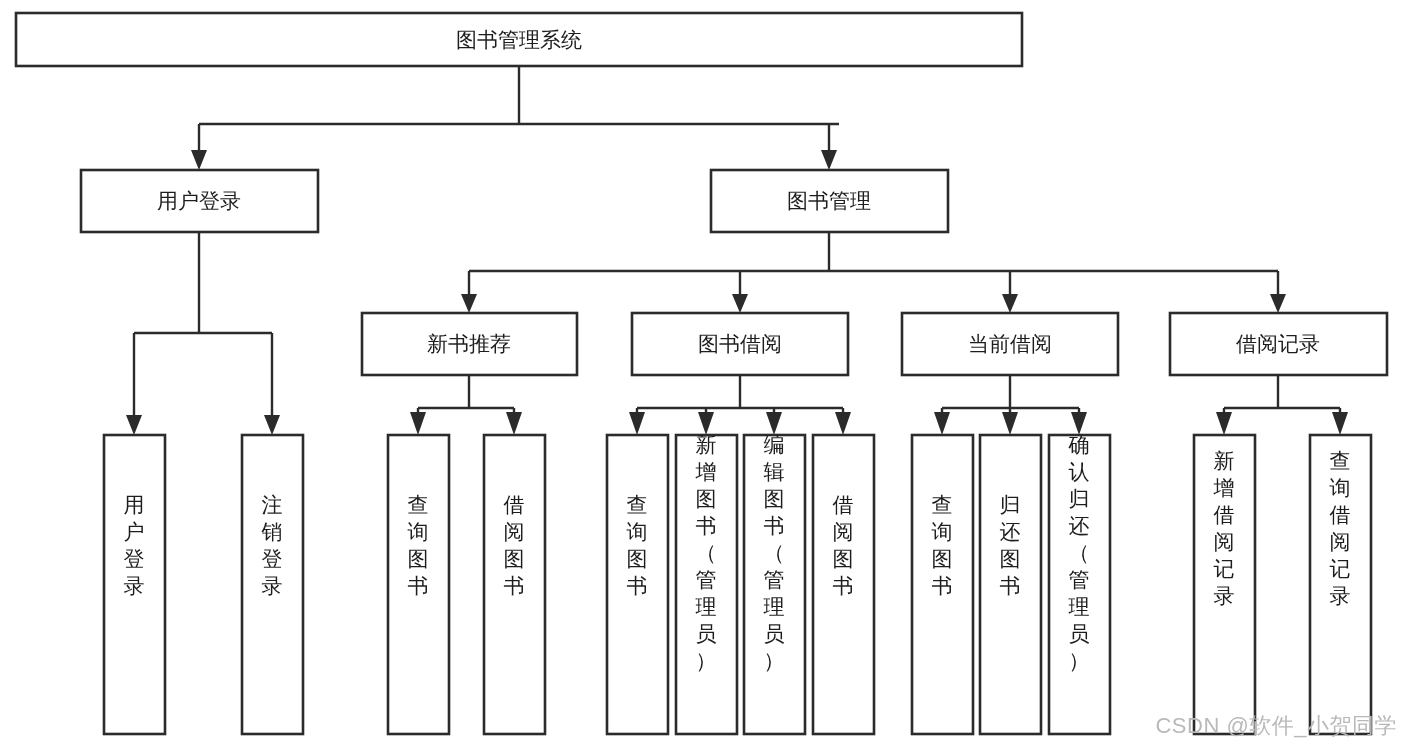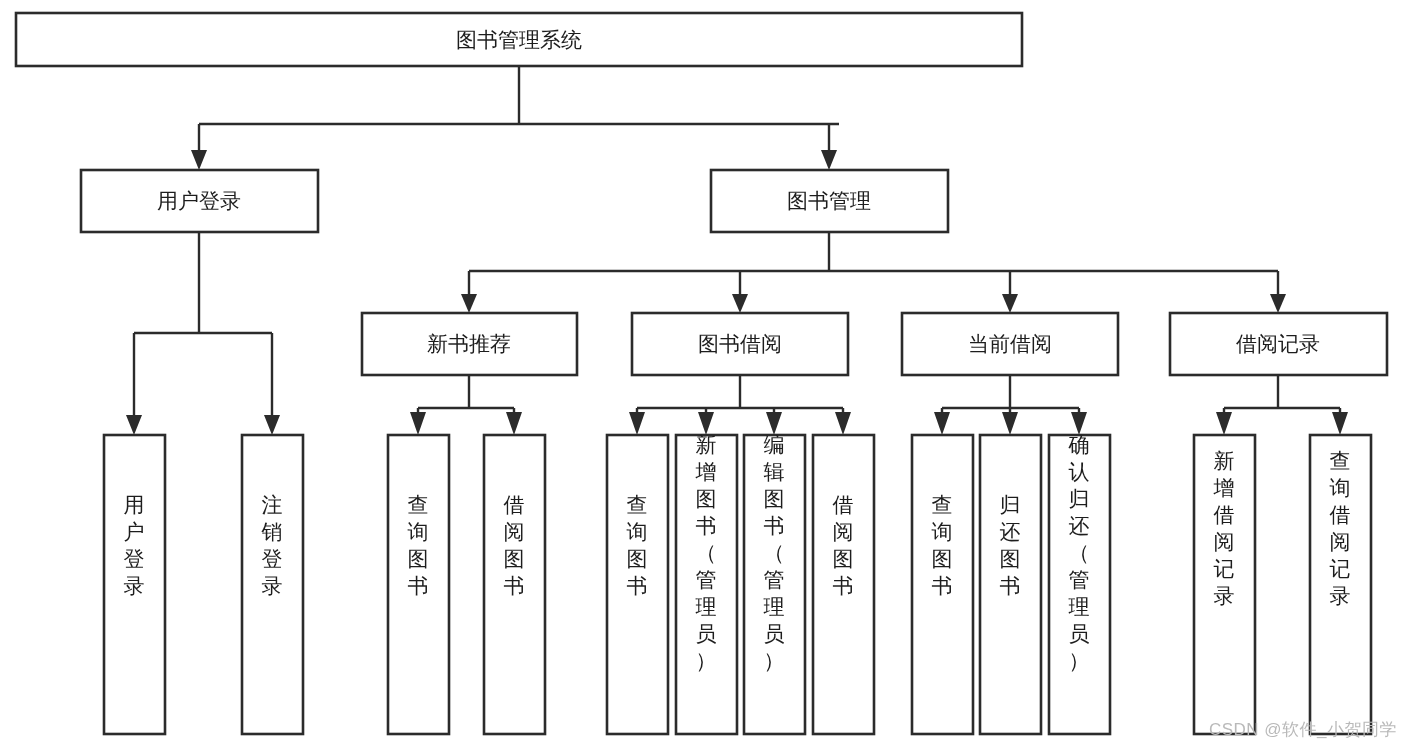--- a/index.html
+++ b/index.html
@@ -54,21 +54,21 @@
     font-family: "Liberation Sans", "DejaVu Sans", sans-serif;
     font-size: 21px;
     fill: #1d1d1d;
     text-anchor: middle;
   }
   .watermark-text {
     position: absolute;
     right: 8px;
     bottom: 6px;
     font-family: "Liberation Sans", "DejaVu Sans", sans-serif;
-    font-size: 17px;
+    font-size: 22px;
     color: #b9b9b9;
     letter-spacing: 0.5px;
     white-space: nowrap;
     pointer-events: none;
   }
 </style>
 </head>
 <body>
 
 <div id="diagram-root">

